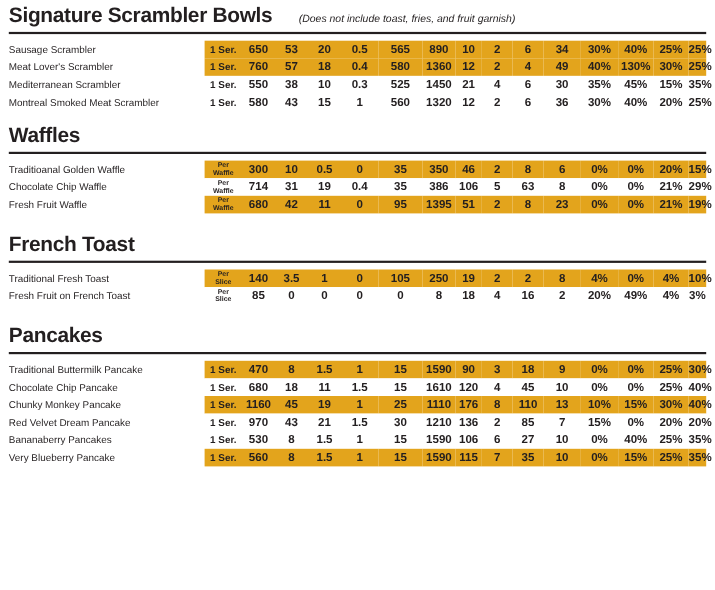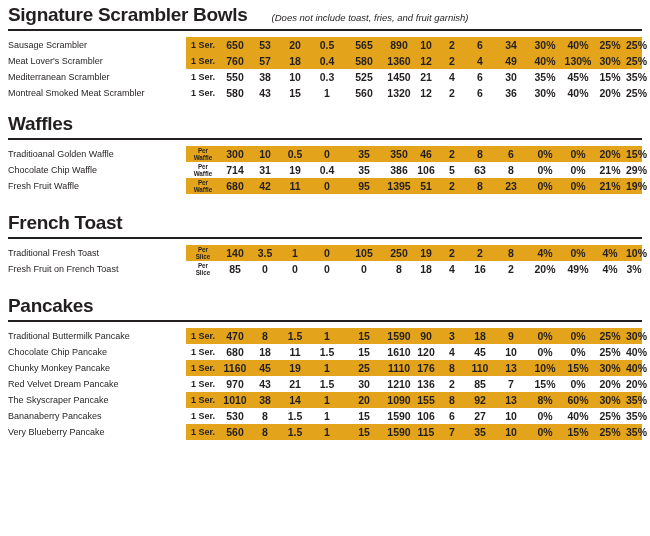--- a/index.html
+++ b/index.html
@@ -458,38 +458,20 @@
               <td class="num">1210</td>
               <td class="num">136</td>
               <td class="num">2</td>
               <td class="num">85</td>
               <td class="num">7</td>
               <td class="num">15%</td>
               <td class="num">0%</td>
               <td class="num">20%</td>
               <td class="num">20%</td>
             </tr>
-            <tr class="shade">
-              <td class="name">The Skyscraper Pancake</td>
-              <td class="serv">1 Ser.</td>
-              <td class="num">1010</td>
-              <td class="num">38</td>
-              <td class="num">14</td>
-              <td class="num">1</td>
-              <td class="num">20</td>
-              <td class="num">1090</td>
-              <td class="num">155</td>
-              <td class="num">8</td>
-              <td class="num">92</td>
-              <td class="num">13</td>
-              <td class="num">8%</td>
-              <td class="num">60%</td>
-              <td class="num">30%</td>
-              <td class="num">35%</td>
-            </tr>
             <tr class="plain">
               <td class="name">Bananaberry Pancakes</td>
               <td class="serv">1 Ser.</td>
               <td class="num">530</td>
               <td class="num">8</td>
               <td class="num">1.5</td>
               <td class="num">1</td>
               <td class="num">15</td>
               <td class="num">1590</td>
               <td class="num">106</td>

